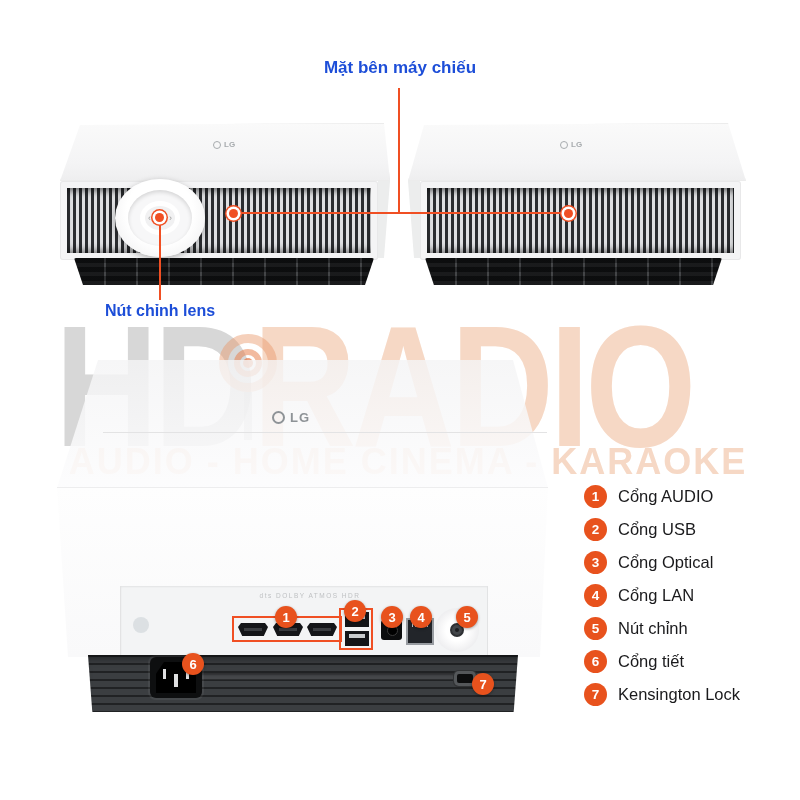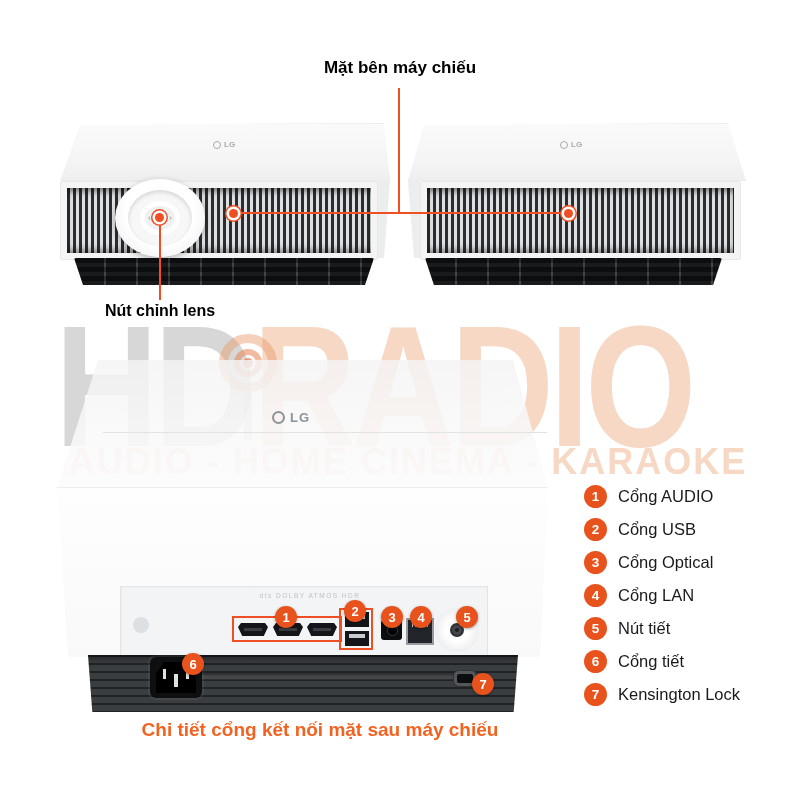--- a/index.html
+++ b/index.html
@@ -104,21 +104,21 @@
   .inlet .cut{position:absolute;left:6px;top:5px;width:40px;height:31px;background:#000;
         clip-path:polygon(20% 0,80% 0,100% 38%,100% 100%,0 100%,0 38%);}
   .inlet .pin{position:absolute;background:#dfe0e1;}
   .kensington{left:457px;top:674px;width:16px;height:9px;background:#0c0d0e;border-radius:2px;
         box-shadow:0 0 0 3px #54575a,0 0 0 4px #303234;}
 
   
   .co{width:22px;height:22px;border-radius:50%;background:#e8521d;color:#fff;font-size:13px;
         font-weight:700;display:flex;align-items:center;justify-content:center;z-index:6;
         box-shadow:0 1px 3px rgba(0,0,0,.35);}
-  .label{color:#000000;z-index:5;text-align:center;}
+  .label{color:#1d4ed8;z-index:5;text-align:center;}
   .top-label{left:260px;top:58px;width:280px;font-size:17px;font-weight:600;}
   .lens-label{left:60px;top:302px;width:200px;font-size:16px;font-weight:600;}
   .caption{left:60px;top:719px;width:520px;text-align:center;font-size:19px;font-weight:700;
         color:#f26322;z-index:5;}
   .legend{left:584px;top:485px;z-index:5;}
   .legend .row{display:flex;align-items:center;height:23px;margin-bottom:10px;}
   .legend .num{width:23px;height:23px;border-radius:50%;background:#e8521d;color:#fff;
         font-size:13.5px;font-weight:700;display:flex;align-items:center;justify-content:center;
         flex:0 0 23px;}
   .legend .txt{margin-left:11px;font-size:16.5px;font-weight:500;color:#1a1a1c;white-space:nowrap;}
@@ -249,27 +249,26 @@
     <div class="row">
         <span class="num">3</span>
         <span class="txt">Cổng Optical</span>
       </div>
     <div class="row">
         <span class="num">4</span>
         <span class="txt">Cổng LAN</span>
       </div>
     <div class="row">
         <span class="num">5</span>
-        <span class="txt">Nút tiết</span>
+        <span class="txt">Nút chỉnh</span>
       </div>
     <div class="row">
         <span class="num">6</span>
         <span class="txt">Cổng tiết</span>
       </div>
     <div class="row">
         <span class="num">7</span>
         <span class="txt">Kensington Lock</span>
       </div>
   </div>
 
-  <div class="abs caption">Chi tiết cổng kết nối mặt sau máy chiếu</div>
 
 </div>
 
 </body></html>

